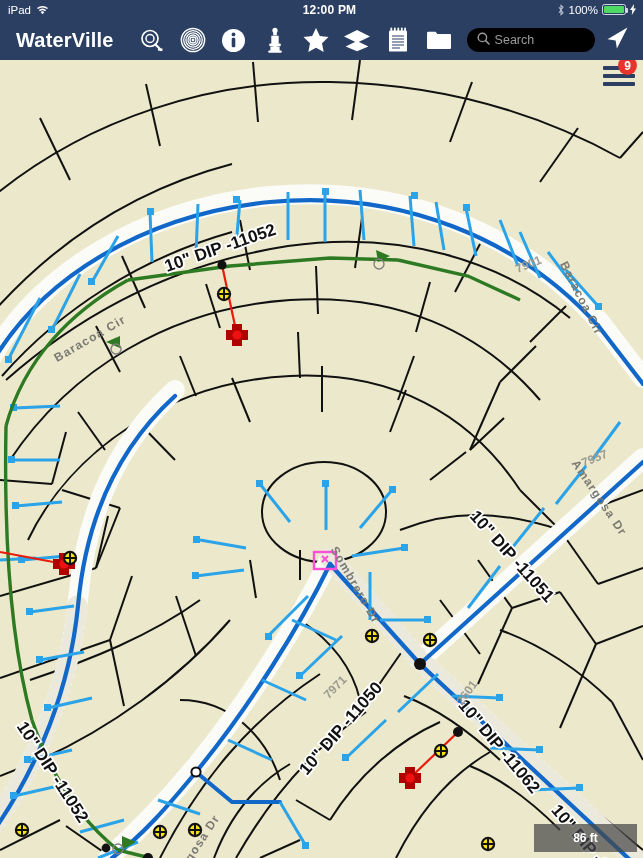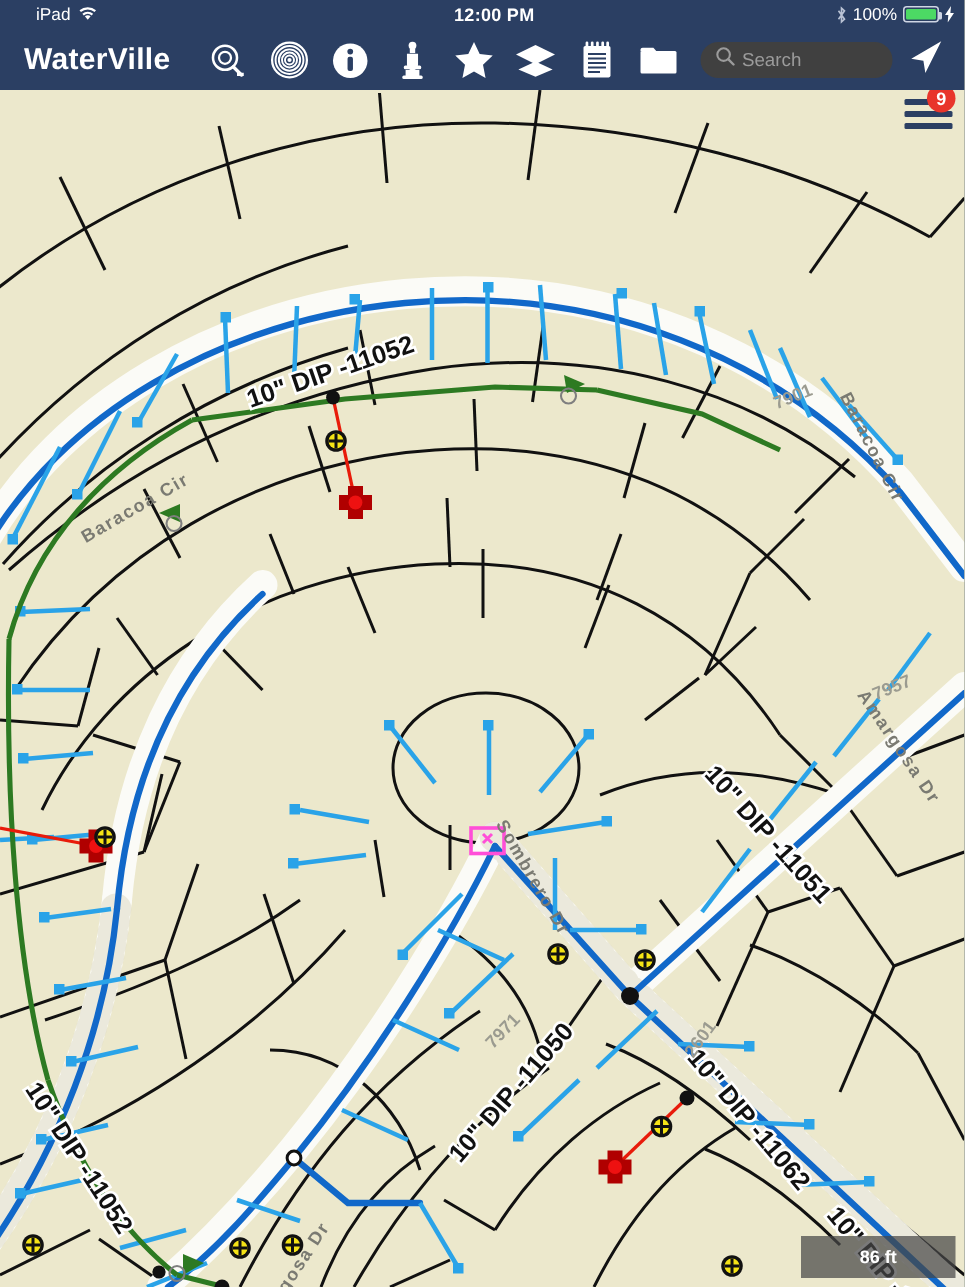--- a/index.html
+++ b/index.html
@@ -2,36 +2,36 @@
 <html><head>
 <meta charset="utf-8">
 <style>
   html,body{margin:0;padding:0;background:#1d3557;}
   body{width:643px;height:858px;overflow:hidden;font-family:"Liberation Sans",sans-serif;}
   #app{position:relative;width:643px;height:858px;overflow:hidden;background:#ece8cc;}
 
   
   .statusbar{position:absolute;top:0;left:0;width:643px;height:20px;background:#2b3f63;
     display:flex;align-items:center;color:#fff;font-size:11.5px;z-index:40;}
-  .sb-left{display:flex;gap:5px;padding-left:24px;}
+  .sb-left{display:flex;align-items:center;gap:5px;padding-left:8px;}
   .sb-center{position:absolute;left:0;right:0;text-align:center;font-size:12px;font-weight:bold;letter-spacing:.2px;margin-left:16px;}
   .sb-right{margin-left:auto;display:flex;align-items:flex-start;gap:4px;padding-right:7px;}
   .wifi svg,.bt svg,.bolt svg{display:block;}
   .batt{width:24px;height:11px;border:1.2px solid #cfd6e4;border-radius:2.5px;position:relative;padding:1px;box-sizing:border-box;}
   .batt i{display:block;height:100%;width:100%;background:#4cd964;border-radius:1px;}
   .batt:after{content:"";position:absolute;right:-3px;top:3px;width:2px;height:5px;background:#cfd6e4;border-radius:0 1px 1px 0;}
 
   
   .navbar{position:absolute;top:20px;left:0;width:643px;height:40px;background:#2b3f63;
     display:flex;align-items:center;z-index:39;}
   .app-title{color:#fff;font-size:20px;font-weight:bold;padding-left:16px;letter-spacing:.2px;white-space:nowrap;}
   .tools{display:flex;align-items:center;gap:13px;margin-left:24px;}
   .tool{width:28px;height:28px;display:flex;align-items:center;justify-content:center;cursor:pointer;}
   .tool svg{display:block;}
-  .searchbox{margin-left:14px;width:128px;height:24px;background:#404040;border-radius:12px;
+  .searchbox{margin-left:14px;width:128px;height:24px;background:#000000;border-radius:12px;
     display:flex;align-items:center;gap:5px;padding:0 10px;box-sizing:border-box;}
   .searchbox .sph{color:#9b9b9b;font-size:12.5px;}
   .locbtn{margin-left:9px;margin-right:8px;width:26px;height:26px;display:flex;align-items:center;justify-content:center;cursor:pointer;}
 
   
   .hamburger{position:absolute;right:8px;top:64px;width:32px;height:26px;z-index:30;cursor:pointer;}
   .hamburger i{position:absolute;left:0;width:32px;height:4px;background:#2b3f63;border-radius:1px;}
   .hamburger i:nth-child(1){top:2px;}
   .hamburger i:nth-child(2){top:10px;}
   .hamburger i:nth-child(3){top:18px;}

